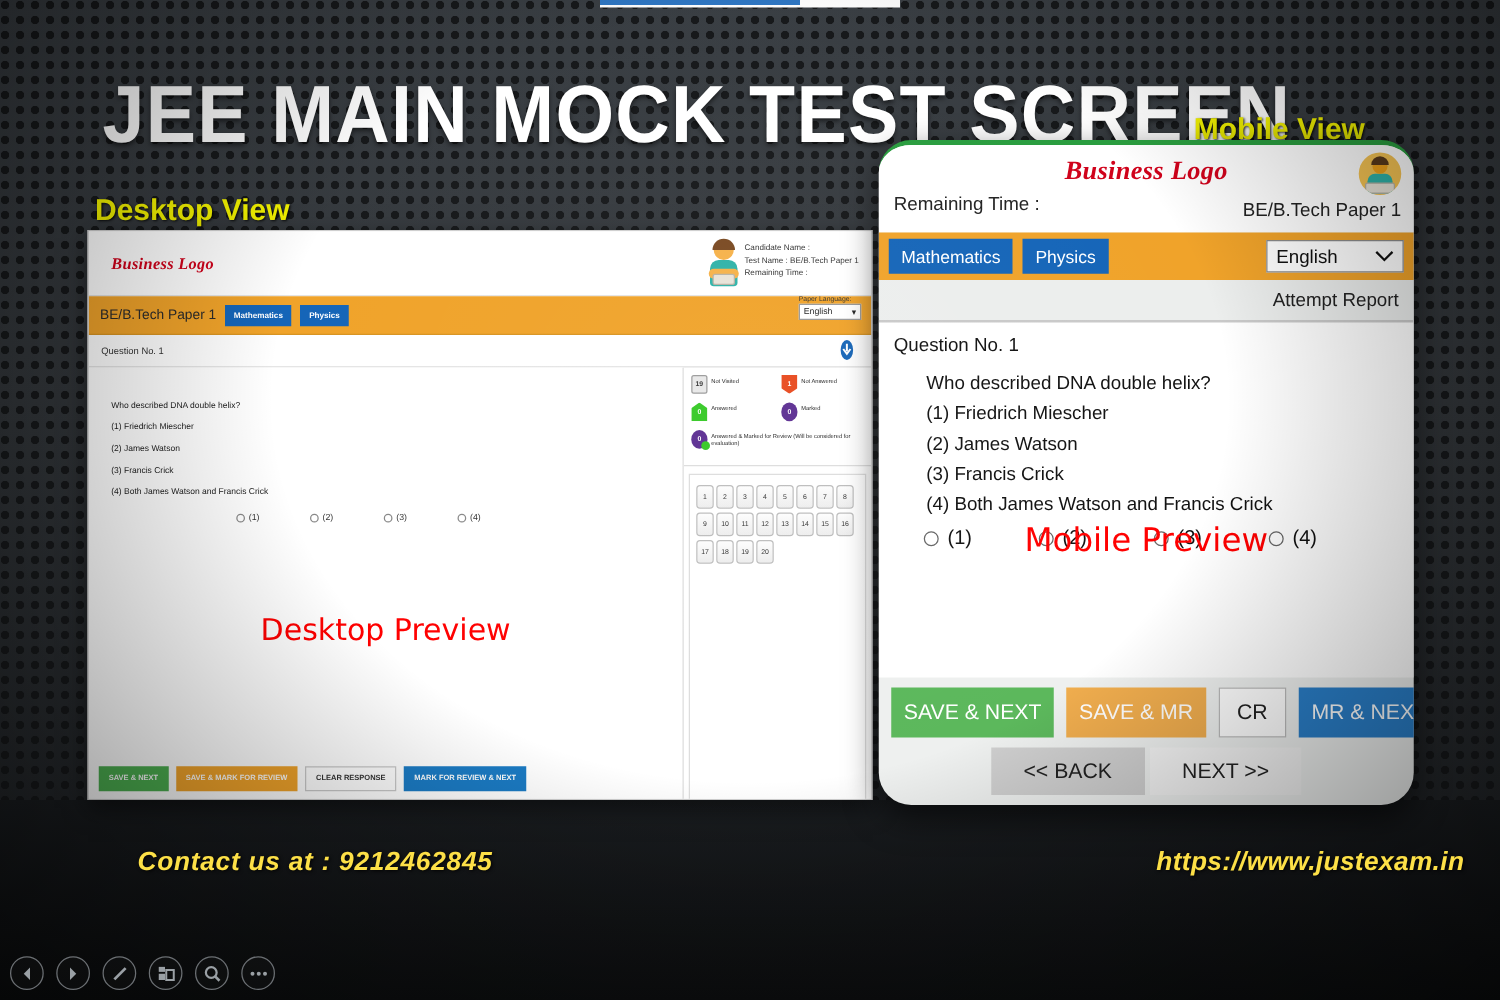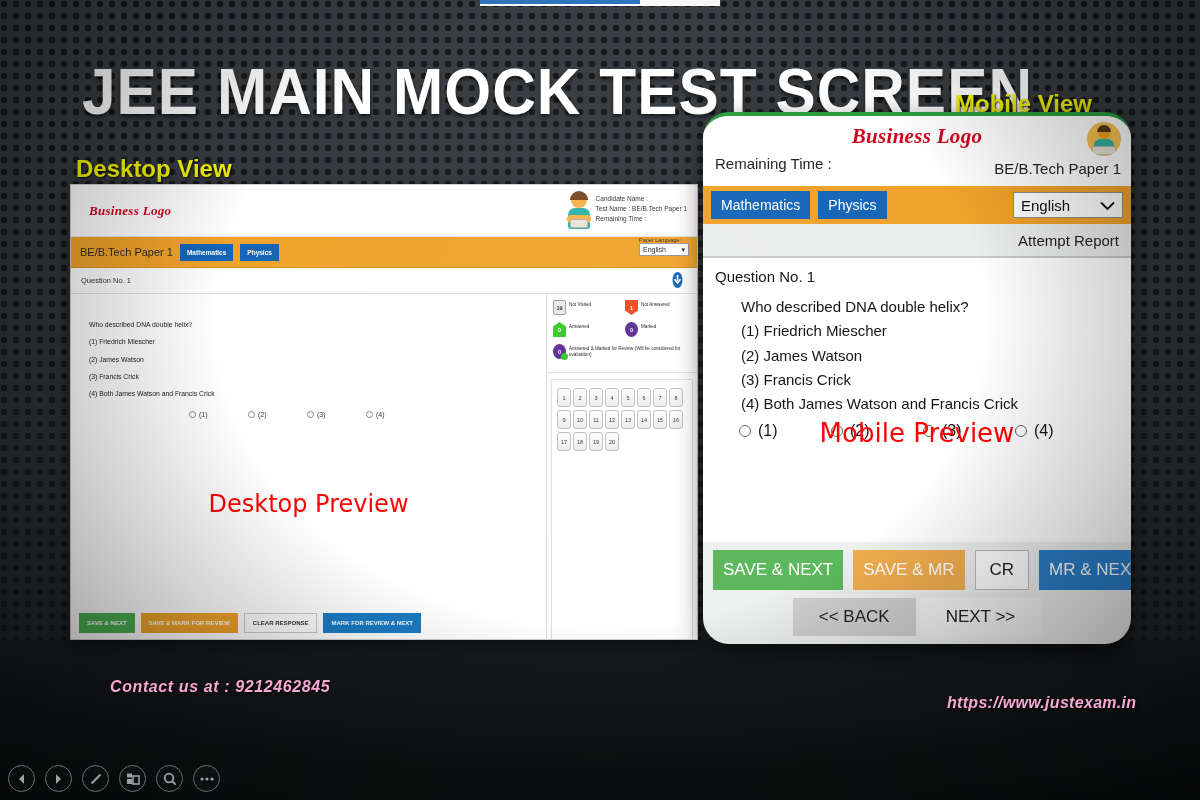--- a/index.html
+++ b/index.html
@@ -203,25 +203,25 @@
   
   #reflection{
     position:absolute; left:703px; top:648px; width:428px; height:120px;
     overflow:hidden; opacity:.30;
     -webkit-mask-image:linear-gradient(180deg, rgba(0,0,0,.85), rgba(0,0,0,0) 80%);
             mask-image:linear-gradient(180deg, rgba(0,0,0,.85), rgba(0,0,0,0) 80%);
   }
 
   
   .bottom-txt{
-    position:absolute; color:#f9a8d4; font-size:16px; font-weight:bold; font-style:italic;
+    position:absolute; color:#fde047; font-size:21px; font-weight:bold; font-style:italic;
     text-shadow:1px 1px 3px rgba(0,0,0,.9); white-space:nowrap;
   }
   #contact{ left:110px; top:678px; letter-spacing:.6px; }
-  #siteurl{ left:925px; top:694px; letter-spacing:.3px;margin-left:22px; }
+  #siteurl{ left:925px; top:678px; letter-spacing:.3px; }
 
   
   #toolbar{ position:absolute; left:8px; bottom:8px; display:flex; gap:10px; }
   .tb{
     width:27px;height:27px;border-radius:50%;border:1.5px solid #6b6f73;
     display:flex;align-items:center;justify-content:center; cursor:pointer;
     color:#9aa0a5; background:rgba(255,255,255,.02);
   }
 </style>
 </head>

